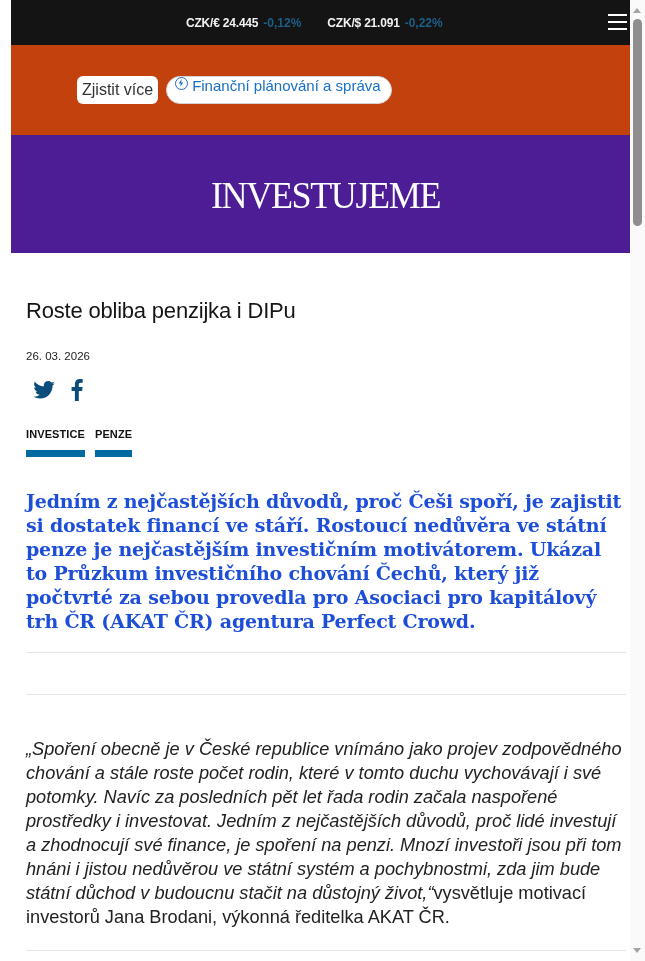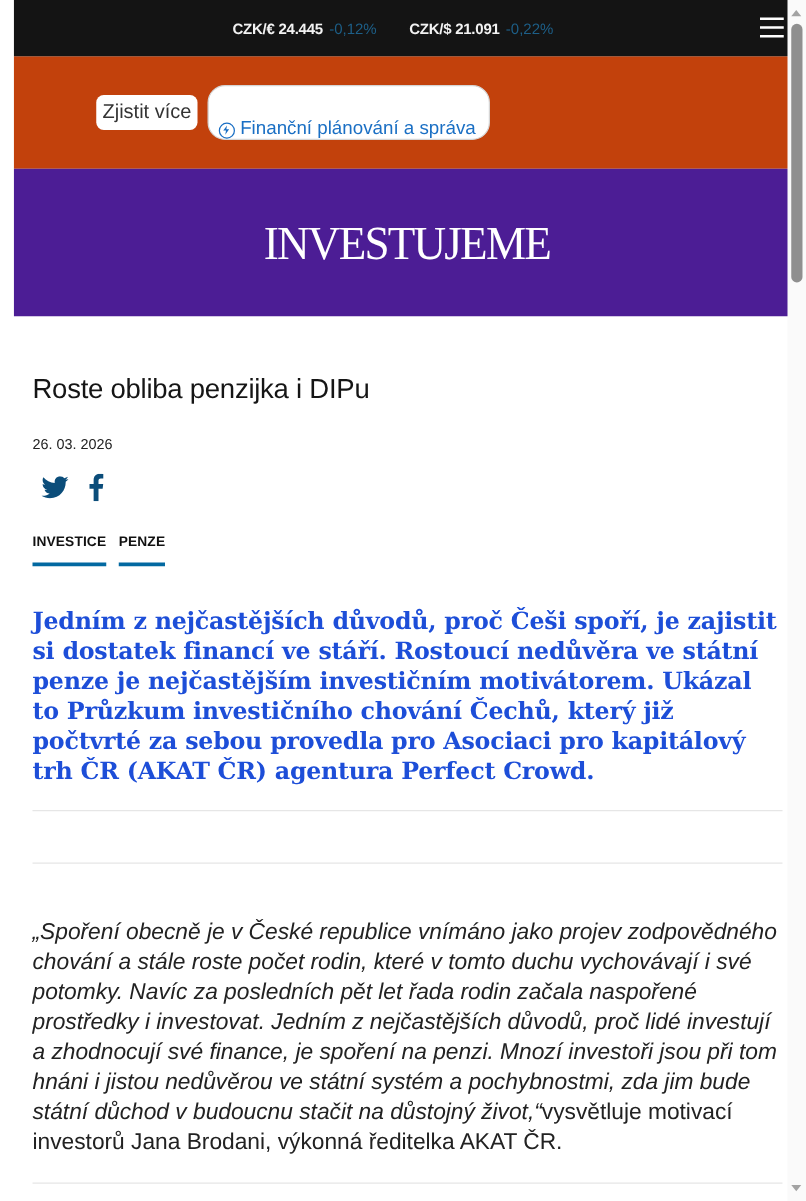--- a/index.html
+++ b/index.html
@@ -6,43 +6,43 @@
     html, body { width: 645px; height: 961px; overflow: hidden; background: #ffffff; }
     body { position: relative; font-family: "Liberation Sans", sans-serif; color: #1a1a1a; }
 
     .page { position: absolute; left: 11px; top: 0; width: 630px; height: 961px; overflow: hidden; background: #fff; }
 
     
     .ticker { height: 45px; background: #141414; display: flex; align-items: center; position: relative; }
     .ticker-items { position: absolute; left: 175px; top: 0; height: 45px; display: flex; align-items: center; gap: 26px; }
     .rate { display: flex; align-items: baseline; gap: 5px; font-size: 12px; }
     .rate-label { color: #f2f2f2; font-weight: bold; letter-spacing: -0.2px; }
-    .rate-change { color: #1d5f88; }
+    .rate-change { color: #1d5f88; font-weight: bold; }
     .hamburger { position: absolute; left: 597px; top: 14px; width: 19px; height: 16px; display: flex; flex-direction: column; justify-content: space-between; cursor: pointer; }
     .hamburger span { display: block; height: 2px; background: #ffffff; }
 
     
     .learn { height: 90px; background: #c2410c; display: flex; align-items: center; padding-left: 66px; gap: 8px; }
     .learn-label { background: #ffffff; border-radius: 6px; padding: 5px 5px; font-size: 16px; color: #333; }
-    .pill { display: flex; align-items: flex-end; gap: 4px; border: 1px solid #d5d5d5; background: #ffffff; border-radius: 14px; height: 44px; padding: 0 10px 0 8px; font-size: 15px; color: #1a6fc4; cursor: pointer; white-space: nowrap; }
+    .pill { display: flex; align-items: flex-start; gap: 4px; border: 1px solid #d5d5d5; background: #ffffff; border-radius: 14px; height: 28px; padding: 0 10px 0 8px; font-size: 15px; color: #1a6fc4; cursor: pointer; white-space: nowrap; }
     .pill-icon { width: 13px; height: 13px; border: 1.5px solid #1a6fc4; border-radius: 50%; position: relative; display: inline-block; }
     .pill-icon svg { position: absolute; left: 1px; top: 1px; }
 
     
     .brand { height: 118px; background: #4c1d95; display: flex; align-items: center; justify-content: center; }
     .brand-logo { font-family: "Liberation Serif", serif; color: #ffffff; font-size: 38px; letter-spacing: -1.5px; transform: scaleX(0.95); margin-top: 2px; }
 
     
     .article { padding: 0 15px; }
     .title { margin-top: 44px; font-size: 22px; font-weight: normal; color: #151515; letter-spacing: -0.2px; line-height: 28px; }
     .date { margin-top: 25px; font-size: 11.5px; color: #222; }
     .share { margin-top: 16px; display: flex; gap: 16px; padding-left: 7px; height: 24px; align-items: center; }
     .share-icon { cursor: pointer; display: inline-flex; }
     .tags { margin-top: 26px; display: flex; gap: 10px; }
-    .tag { font-size: 11px; font-weight: bold; color: #111; letter-spacing: 0.1px; padding-bottom: 10px; border-bottom: 3px solid #0369a1; cursor: pointer; }
+    .tag { font-size: 11px; font-weight: bold; color: #111; letter-spacing: 0.1px; padding-bottom: 10px; border-bottom: 7px solid #0369a1; cursor: pointer; }
     .lead { margin-top: 32px; font-family: "DejaVu Serif", "Liberation Serif", serif; font-weight: bold; font-size: 19px; line-height: 24px; color: #1d4ed8; letter-spacing: -0.2px; }
     .divider { height: 1px; background: #e6e6e6; }
     .divider.d1 { margin-top: 19px; }
     .divider.d2 { margin-top: 41px; }
     .quote { margin-top: 42px; font-family: Liberation Sans, sans-serif; font-size: 18.2px; line-height: 24px; color: #222; }
     .quote em { font-style: italic; }
     .divider.d3 { margin-top: 21px; }
     .subhead { margin-top: 20px; font-size: 19px; color: #0d4a78; line-height: 24px; }
 
     

